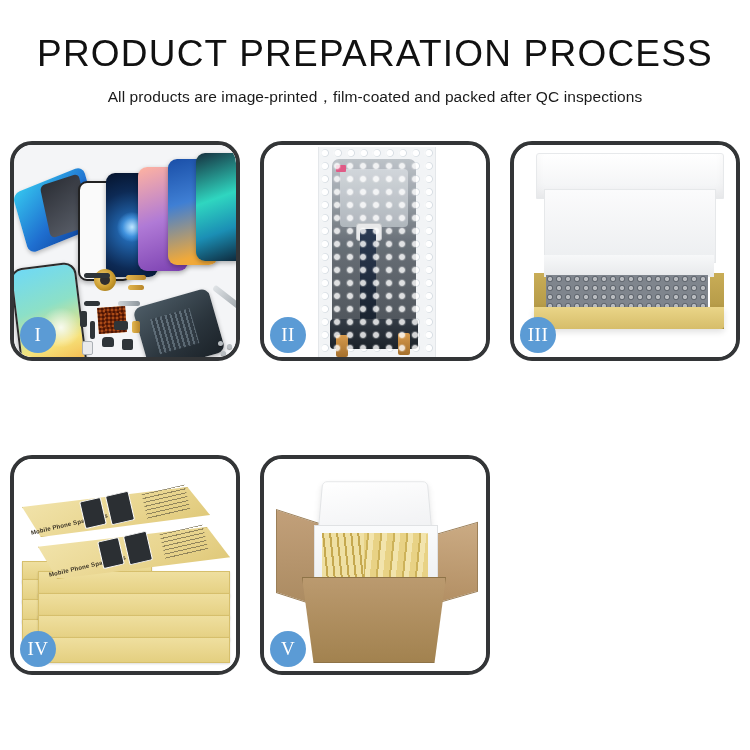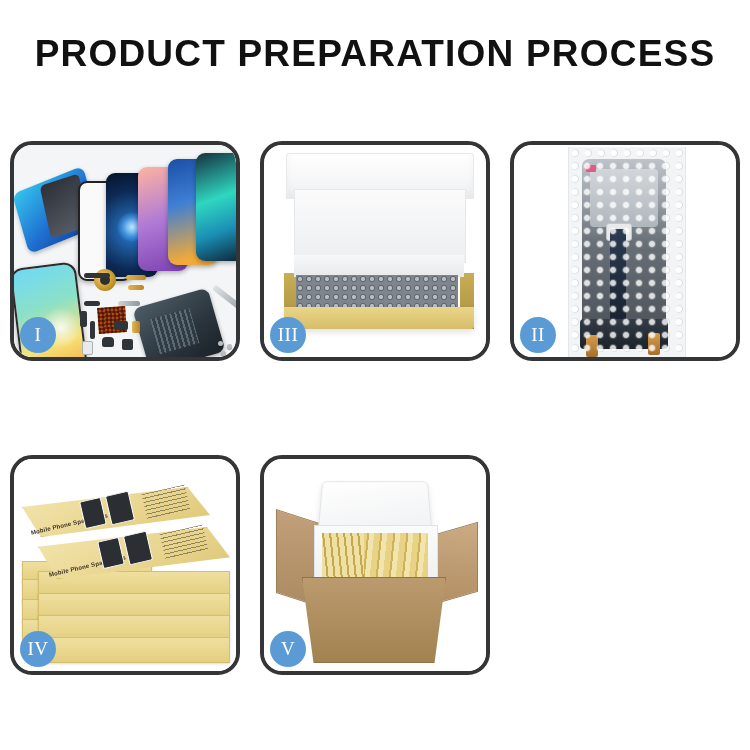--- a/index.html
+++ b/index.html
@@ -16,21 +16,21 @@
   }
 
   
   .header {
     text-align: center;
     padding-top: 34px;
   }
   .title {
     font-family: "Liberation Sans", sans-serif;
     font-size: 37px;
-    font-weight: bold;
+    font-weight: normal;
     letter-spacing: 1.2px;
     color: #111111;
     line-height: 1.1;
     margin: 0;
     white-space: nowrap;
   }
   .subtitle {
     font-family: "Liberation Sans", sans-serif;
     font-size: 15.5px;
     color: #1a1a1a;
@@ -435,20 +435,21 @@
     background: linear-gradient(140deg, rgba(255,255,255,.55), rgba(255,255,255,.05));
     clip-path: polygon(30% 0, 100% 18%, 96% 40%, 10% 60%);
     pointer-events:none;
   }
 </style>
 </head>
 <body>
 
 <div class="header">
   <h1 class="title">PRODUCT PREPARATION PROCESS</h1>
+  <p class="subtitle">All products are image-printed，film-coated and packed after QC inspections</p>
 </div>
 
 <div class="grid">
 
   <div class="panel">
     <div class="panel-inner p1">
       <div class="blue-film"></div>
       <div class="phone ph-a"></div>
       <div class="phone ph-b"></div>
       <div class="phone ph-c"></div>
@@ -475,49 +476,49 @@
         <span style="left:0;top:0;"></span>
           <span style="left:9px;top:3px;"></span>
         <span style="left:3px;top:10px;"></span>
           <span style="left:13px;top:12px;"></span>
       </div>
     </div>
     <div class="badge">I</div>
   </div>
 
   <div class="panel">
-    <div class="panel-inner p3">
-      <div class="lid"></div>
-      <div class="lid-inner"></div>
-      <div class="tray-yellow"></div>
-      <div class="tray-side" style="left:20px;"></div>
-      <div class="tray-side" style="left:196px;"></div>
-      <div class="foam"></div>
-      <div class="tray-grey"></div>
-      <div class="tray-front"></div>
-    </div>
-    <div class="badge">III</div>
-  </div>
-
-  <div class="panel">
     <div class="panel-inner p2">
       <div class="bubblebag"></div>
       <div class="lcd"></div>
       <div class="pink-dot"></div>
       <div class="lcd-conn"></div>
       <div class="lcd-flex"></div>
       <div class="lcd-foot"></div>
       <div class="tab-gold" style="left:72px;top:190px;"></div>
       <div class="tab-gold" style="left:134px;top:188px;"></div>
       <div class="bubble-overlay"></div>
     </div>
     <div class="badge">II</div>
   </div>
 
   <div class="panel">
+    <div class="panel-inner p3">
+      <div class="lid"></div>
+      <div class="lid-inner"></div>
+      <div class="tray-yellow"></div>
+      <div class="tray-side" style="left:20px;"></div>
+      <div class="tray-side" style="left:196px;"></div>
+      <div class="foam"></div>
+      <div class="tray-grey"></div>
+      <div class="tray-front"></div>
+    </div>
+    <div class="badge">III</div>
+  </div>
+
+  <div class="panel">
     <div class="panel-inner p4">
       <div class="stack">
 
         <div class="sbox" style="left:0;top:86px;width:128px;height:20px;"></div>
         <div class="sbox" style="left:0;top:104px;width:128px;height:22px;"></div>
         <div class="sbox" style="left:0;top:124px;width:128px;height:22px;"></div>
         <div class="sbox" style="left:0;top:144px;width:128px;height:22px;"></div>
         <div class="sbox" style="left:16px;top:96px;width:190px;height:24px;"></div>
         <div class="sbox" style="left:16px;top:118px;width:190px;height:24px;"></div>
         <div class="sbox" style="left:16px;top:140px;width:190px;height:24px;"></div>

